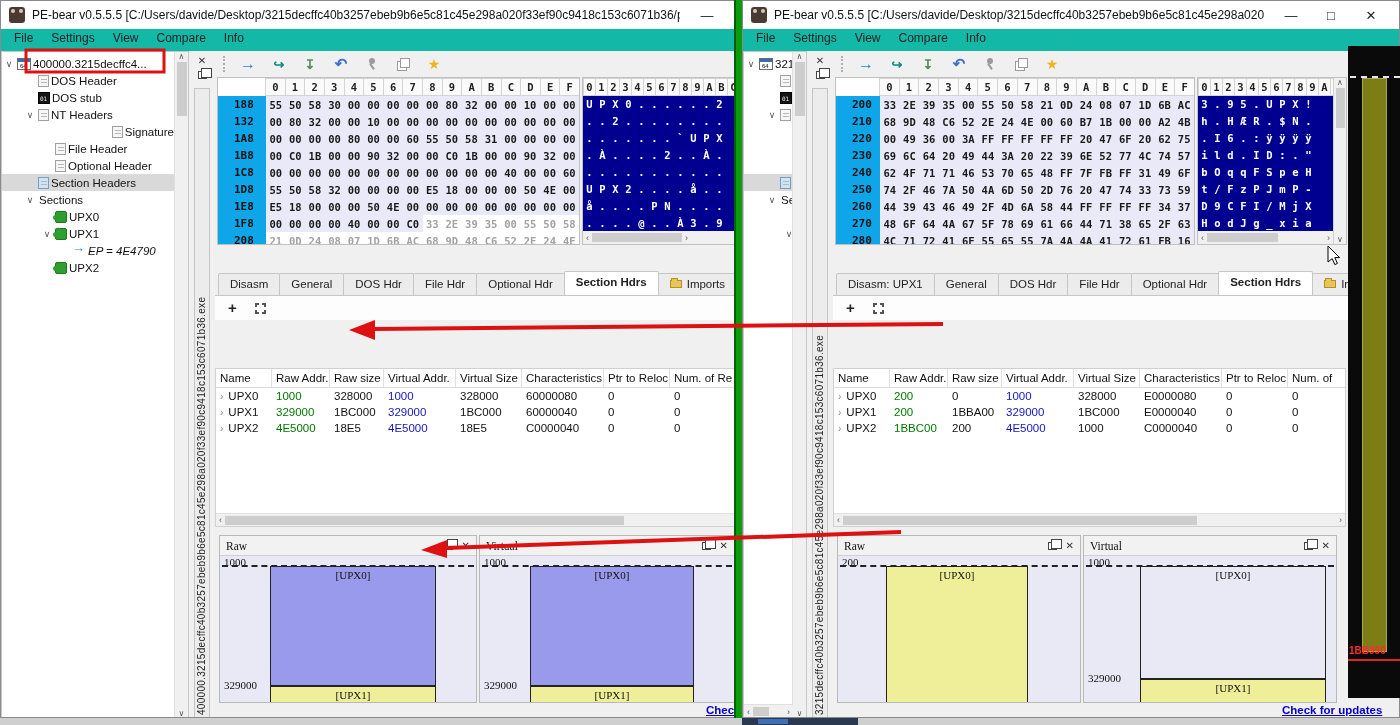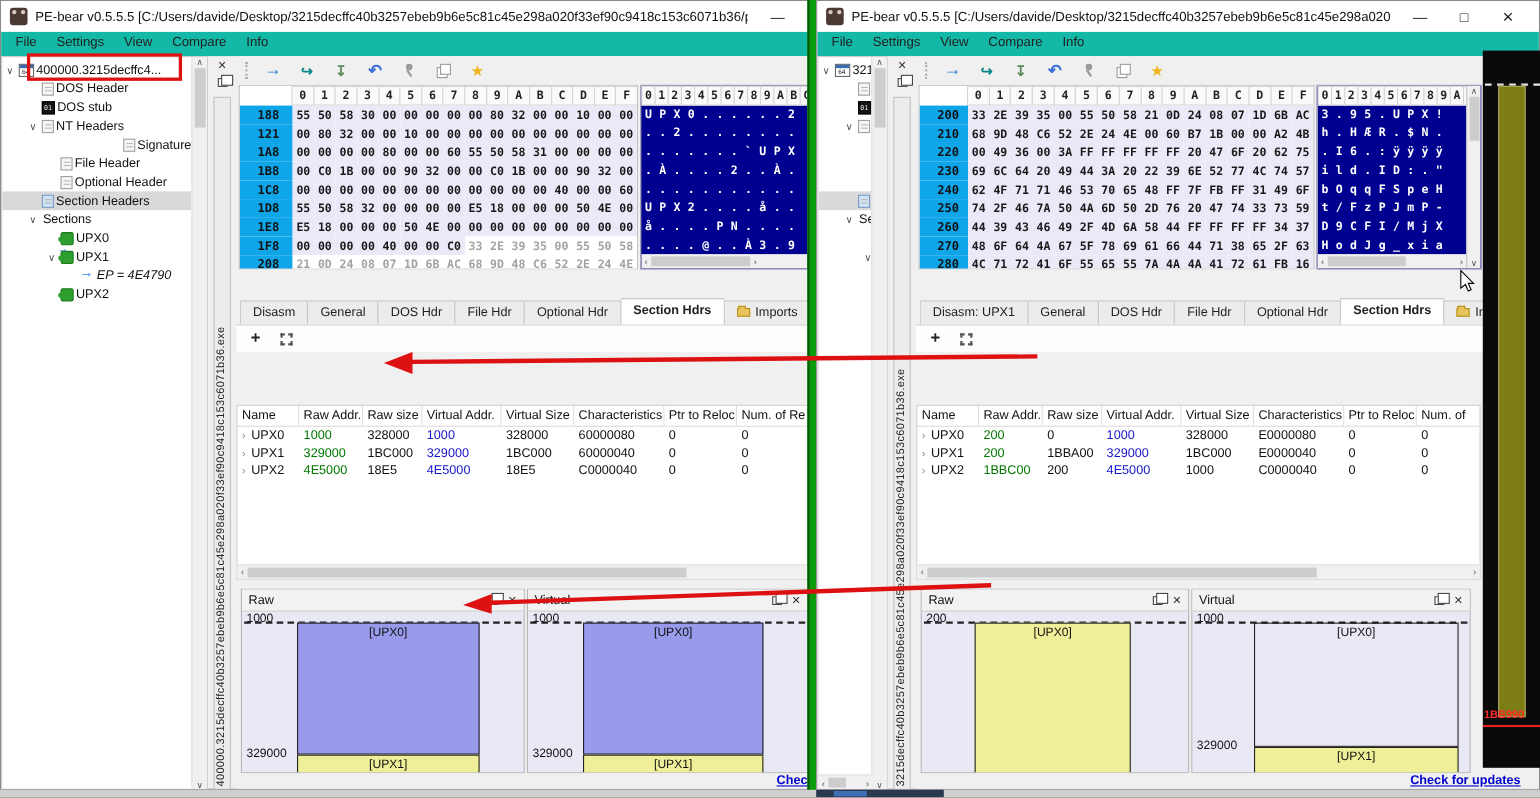--- a/index.html
+++ b/index.html
@@ -132,21 +132,21 @@
   .thcell { font-size:11.5px; color:#111; padding:1px 4px; border-right:1px solid #e0e0e0; display:flex; align-items:center; white-space:nowrap; overflow:hidden; flex:none; }
   .trowt { display:flex; height:16px; align-items:center; flex:none; }
   .tcell { padding:0 4px; font-size:11.5px; color:#111; white-space:nowrap; overflow:hidden; flex:none; display:flex; align-items:center; }
   .expdr { color:#888; font-size:10px; margin-right:5px; }
   .c-green { color:#007800; } .c-blue { color:#1414c8; }
   .tbl-spacer { flex:1; }
   .tablewrap .hscroll { border-top:1px solid #e0e0e0; }
 
   
   .panelsrow { flex:1; display:flex; gap:2px; padding:0 0 0 4px; overflow:hidden; }
-  .panel { border:1px solid #b8b8b8; display:flex; flex-direction:column; background:#e9e9f5; flex:none; }
+  .panel { border:1px solid #b8b8b8; display:flex; flex-direction:column; background:#e9e9f5; flex:none;font-family:Liberation Serif, serif; }
   #lraw { width:258px; } #lvirt { flex:1; }
   #rraw { width:244px; } #rvirt { width:254px; }
   .ptitle { height:20px; background:#f2f2f2; border-bottom:1px solid #cfcfcf; display:flex; align-items:center; padding:0 6px; font-size:11.5px; color:#111; flex:none; }
   .ptools { margin-left:auto; display:flex; gap:9px; align-items:center; }
   .pclose { font-size:10px; color:#333; }
   .pbody { flex:1; position:relative; overflow:hidden; }
   .dash { position:absolute; left:2px; right:2px; top:9px; border-top:2px dashed #222; }
   .blk { position:absolute; border:1px solid #222; }
   .blk span { display:block; text-align:center; font-size:11px; color:#111; margin-top:2px; }
   #lraw .blk, #lvirt .blk { left:50px; right:40px; }
@@ -337,21 +337,21 @@
                 <span class="bcell hl">00</span>
                 <span class="bcell hl">80</span>
                 <span class="bcell hl">32</span>
                 <span class="bcell hl">00</span>
                 <span class="bcell hl">00</span>
                 <span class="bcell hl">10</span>
                 <span class="bcell hl">00</span>
                 <span class="bcell hl">00</span>
               </div>
               <div class="hexrow">
-                <span class="ocell">121</span>
+                <span class="ocell">132</span>
                 <span class="bcell hl">00</span>
                 <span class="bcell hl">80</span>
                 <span class="bcell hl">32</span>
                 <span class="bcell hl">00</span>
                 <span class="bcell hl">00</span>
                 <span class="bcell hl">10</span>
                 <span class="bcell hl">00</span>
                 <span class="bcell hl">00</span>
                 <span class="bcell hl">00</span>
                 <span class="bcell hl">00</span>

